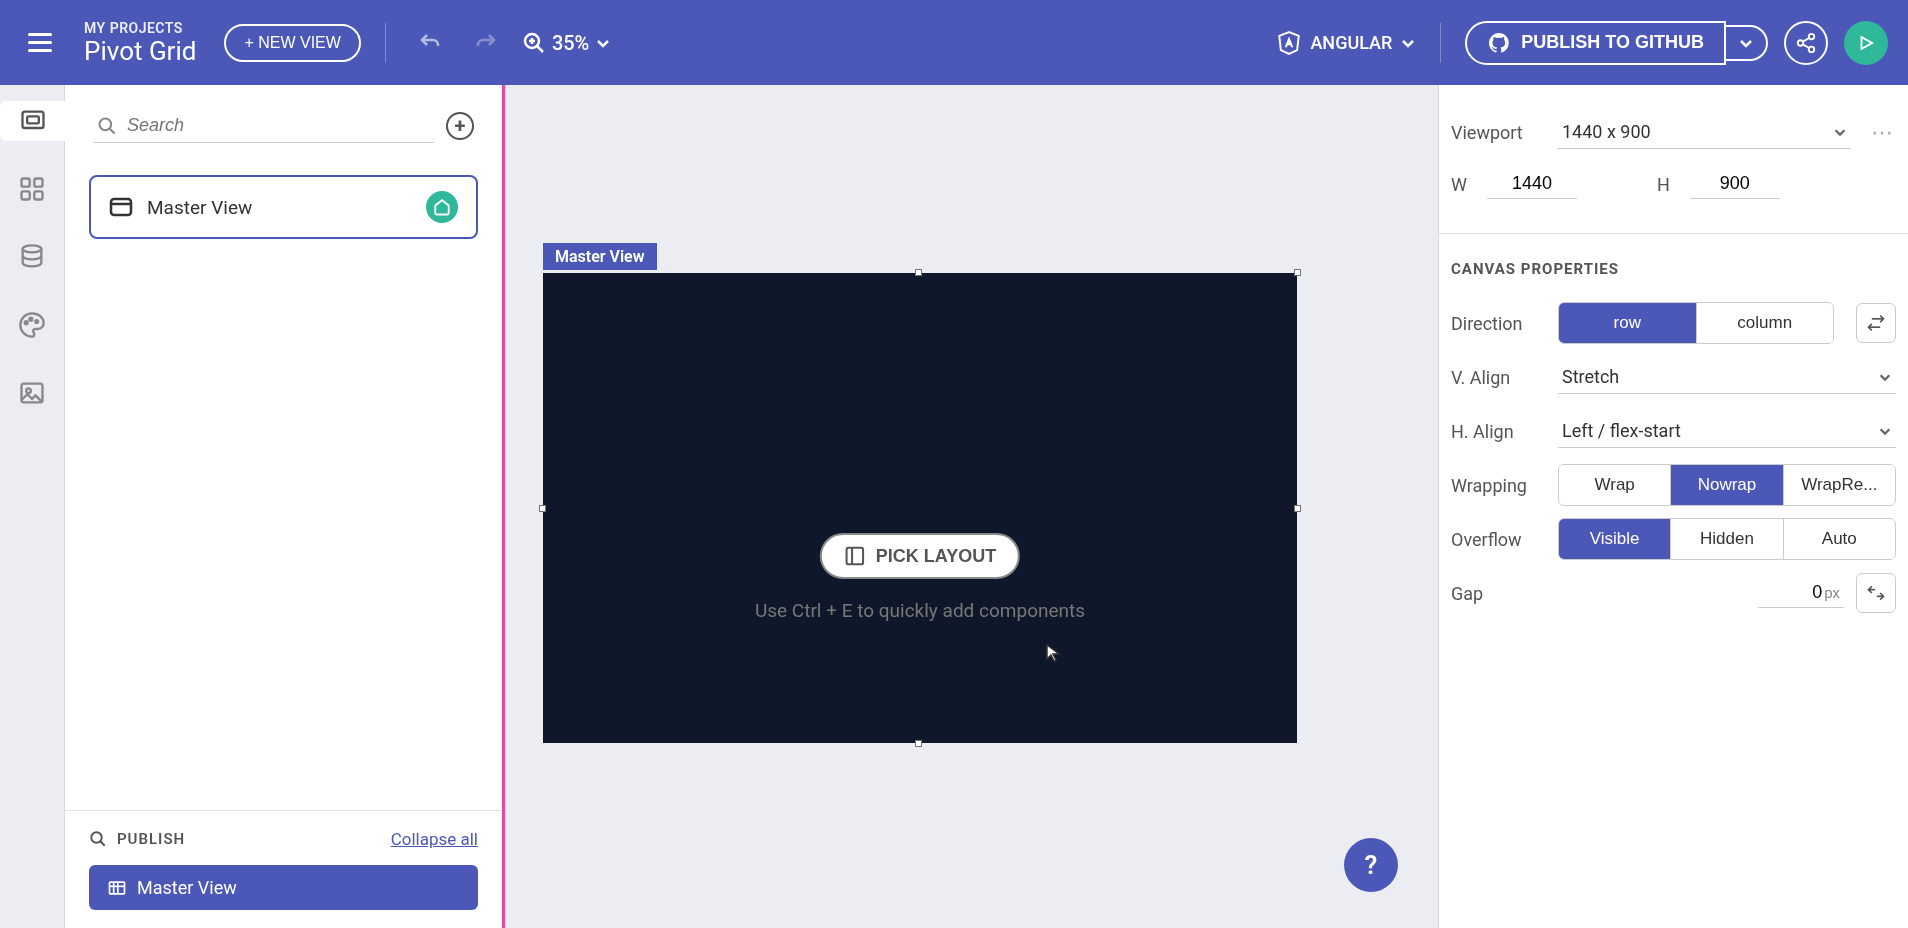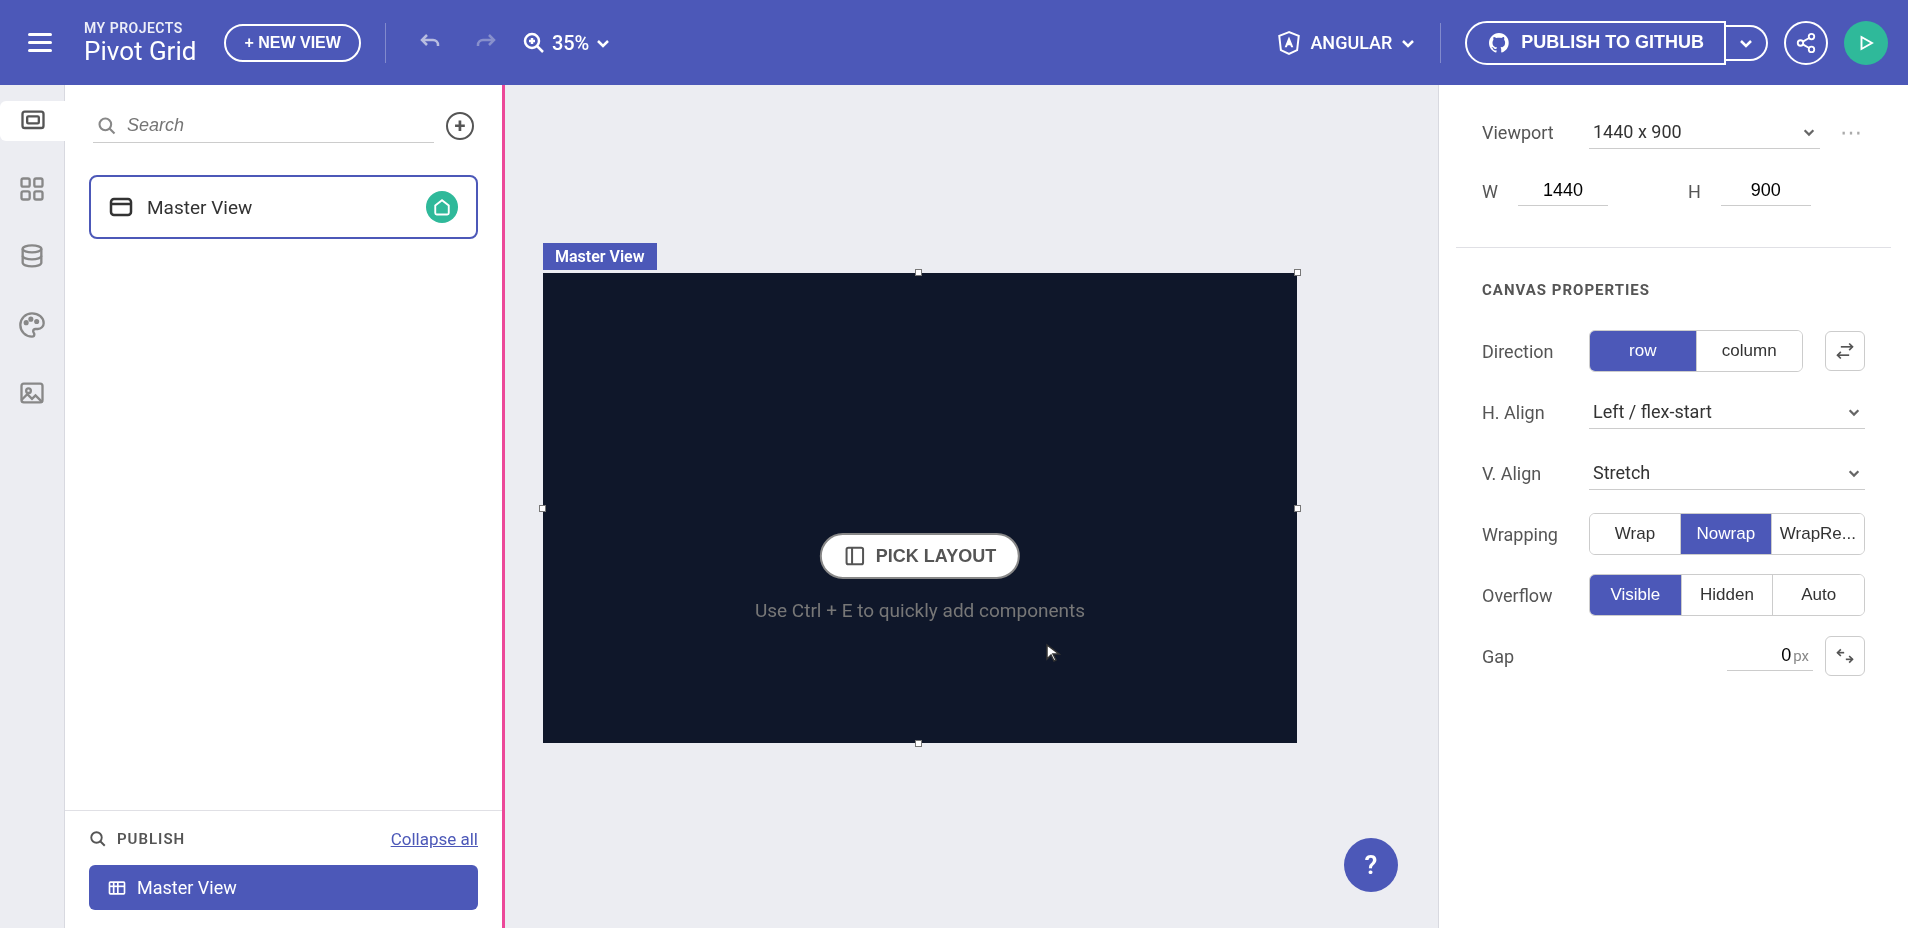--- a/index.html
+++ b/index.html
@@ -6,21 +6,21 @@
 body { font-family: -apple-system, BlinkMacSystemFont, 'Segoe UI', Roboto, Arial, sans-serif; background: #f0f0f3; color: #333; overflow: hidden; width: 1908px; height: 928px; }
 
 
 .topbar { height: 85px; background: #4c58b8; display: flex; align-items: center; padding: 0 20px; color: #fff; gap: 16px; }
 .menu-btn { width: 40px; height: 40px; display: flex; align-items: center; justify-content: center; cursor: pointer; }
 .menu-lines { display: flex; flex-direction: column; gap: 5px; }
 .menu-lines span { width: 24px; height: 3px; background: #fff; border-radius: 2px; }
 .project-info { display: flex; flex-direction: column; margin-left: 8px; }
 .project-breadcrumb { font-size: 14px; font-weight: 600; letter-spacing: 0.5px; opacity: 0.9; }
 .project-name { font-size: 26px; font-weight: 400; }
-.new-view-btn { border: 2px solid #fff; border-radius: 22px; padding: 8px 18px; font-size: 16px; font-weight: 700; background: transparent; color: #fff; cursor: pointer; margin-left: 12px; }
+.new-view-btn { border: 2px solid #fff; border-radius: 22px; padding: 8px 18px; font-size: 16px; font-weight: 400; background: transparent; color: #fff; cursor: pointer; margin-left: 12px; }
 .divider-v { width: 1px; height: 40px; background: rgba(255,255,255,0.3); margin: 0 8px; }
 .icon-btn { width: 40px; height: 40px; display: flex; align-items: center; justify-content: center; cursor: pointer; color: #fff; }
 .zoom { display: flex; align-items: center; gap: 6px; cursor: pointer; }
 .zoom-text { font-size: 20px; font-weight: 500; }
 .spacer { flex: 1; }
 .framework-select { display: flex; align-items: center; gap: 8px; cursor: pointer; }
 .framework-select span { font-size: 18px; font-weight: 500; }
 .publish-wrap { display: flex; align-items: center; }
 .publish-btn { border: 2px solid #fff; border-radius: 22px 0 0 22px; padding: 8px 20px; display: flex; align-items: center; gap: 10px; font-size: 18px; font-weight: 600; background: transparent; color: #fff; cursor: pointer; }
 .publish-drop { border: 2px solid #fff; border-left: none; border-radius: 0 22px 22px 0; padding: 8px 12px; display: flex; align-items: center; cursor: pointer; }
@@ -55,21 +55,21 @@
 .canvas-area { flex: 1; background: #ecedf2; position: relative; overflow: hidden; }
 .canvas-view-label { position: absolute; left: 38px; top: 158px; background: #4c58b8; color: #fff; padding: 4px 12px; font-size: 16px; font-weight: 600; }
 .canvas-frame { position: absolute; left: 38px; top: 188px; width: 754px; height: 470px; background: #0f172a; }
 .sel-handle { position: absolute; width: 7px; height: 7px; border: 1.5px solid #777; background: #fff; }
 .pick-layout-btn { position: absolute; left: 50%; top: 260px; transform: translateX(-50%); border: 2px solid #888; border-radius: 26px; padding: 10px 22px; display: flex; align-items: center; gap: 10px; font-size: 18px; font-weight: 600; color: #555; background: #fff; cursor: pointer; }
 .hint-text { position: absolute; left: 0; right: 0; top: 326px; text-align: center; font-size: 19px; color: #777; }
 .cursor-arrow { position: absolute; left: 502px; top: 370px; }
 .help-btn { position: absolute; right: 40px; bottom: 36px; width: 54px; height: 54px; background: #4c58b8; border-radius: 50%; display: flex; align-items: center; justify-content: center; color: #fff; font-size: 26px; font-weight: 600; cursor: pointer; }
 
 
-.right-panel { width: 470px; background: #fff; border-left: 1px solid #d8d9e0; padding: 24px 43px; display: flex; flex-direction: column; gap: 15px; overflow-y: auto; }
+.right-panel { width: 470px; background: #fff; border-left: 1px solid #d8d9e0; padding: 24px 12px; display: flex; flex-direction: column; gap: 8px; overflow-y: auto; }
 .prop-row { display: flex; align-items: center; gap: 12px; min-height: 46px; }
 .prop-label { width: 95px; font-size: 18px; color: #555; }
 .viewport-select { flex: 1; border-bottom: 1px solid #ccc; padding: 6px 4px; display: flex; justify-content: space-between; align-items: center; font-size: 18px; color: #333; cursor: pointer; }
 .more-dots { color: #aaa; font-size: 22px; letter-spacing: 3px; cursor: pointer; margin-left: 8px; }
 .dim-row { display: flex; align-items: center; gap: 20px; margin-top: 6px; margin-bottom: 18px; }
 .dim-label { font-size: 18px; color: #555; }
 .dim-input { width: 90px; border: none; border-bottom: 1px solid #ccc; text-align: center; font-size: 18px; padding: 4px; outline: none; }
 .section-divider { border-top: 1px solid #e0e0e5; margin: 8px -26px 18px; }
 .section-title { font-size: 15px; font-weight: 700; letter-spacing: 1px; color: #555; margin-bottom: 14px; }
 .btn-group { display: flex; border: 1px solid #ccc; border-radius: 6px; overflow: hidden; flex: 1; justify-content: center; }
@@ -314,33 +314,33 @@
         <svg width="20" height="20" viewBox="0 0 24 24" fill="none" stroke="#555" stroke-width="2">
             <path d="M17 3l4 4-4 4"></path>
             <path d="M21 7H7"></path>
             <path d="M7 21l-4-4 4-4"></path>
             <path d="M3 17h14"></path>
           </svg>
       </div>
     </div>
 
     <div class="prop-row">
+      <span class="prop-label">V. Align</span>
+      <div class="select-box">
+        <span>Stretch</span>
+        <svg width="14" height="14" viewBox="0 0 16 16" fill="none" stroke="#666" stroke-width="2.5">
+            <path d="M3 6l5 5 5-5"></path>
+          </svg>
+      </div>
+    </div>
+
+    <div class="prop-row">
       <span class="prop-label">H. Align</span>
       <div class="select-box">
         <span>Left / flex-start</span>
-        <svg width="14" height="14" viewBox="0 0 16 16" fill="none" stroke="#666" stroke-width="2.5">
-            <path d="M3 6l5 5 5-5"></path>
-          </svg>
-      </div>
-    </div>
-
-    <div class="prop-row">
-      <span class="prop-label">V. Align</span>
-      <div class="select-box">
-        <span>Stretch</span>
         <svg width="14" height="14" viewBox="0 0 16 16" fill="none" stroke="#666" stroke-width="2.5">
             <path d="M3 6l5 5 5-5"></path>
           </svg>
       </div>
     </div>
 
     <div class="prop-row">
       <span class="prop-label">Wrapping</span>
       <div class="btn-group">
         <button>Wrap</button>

